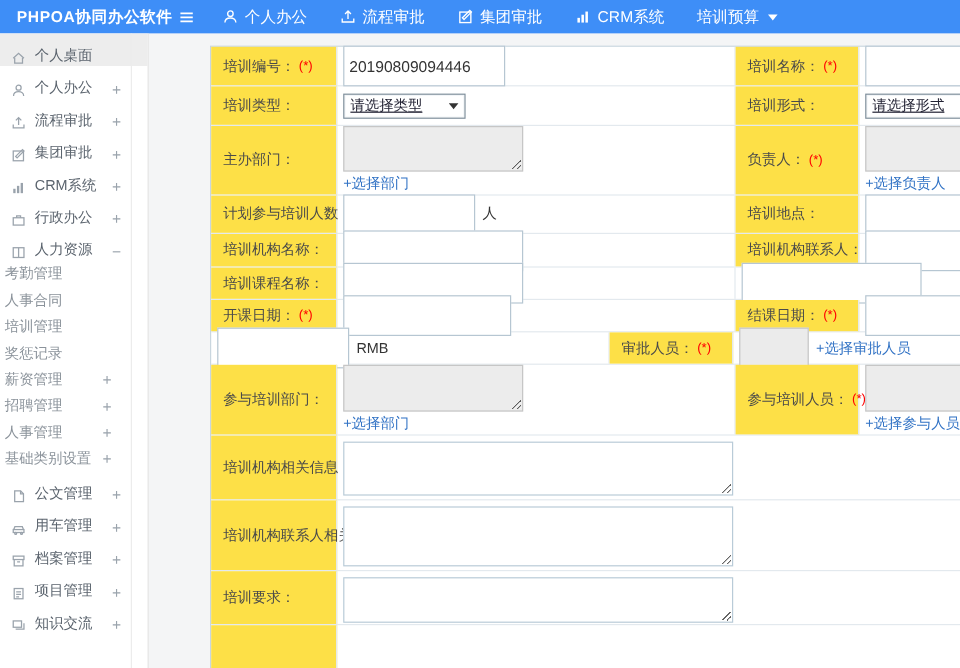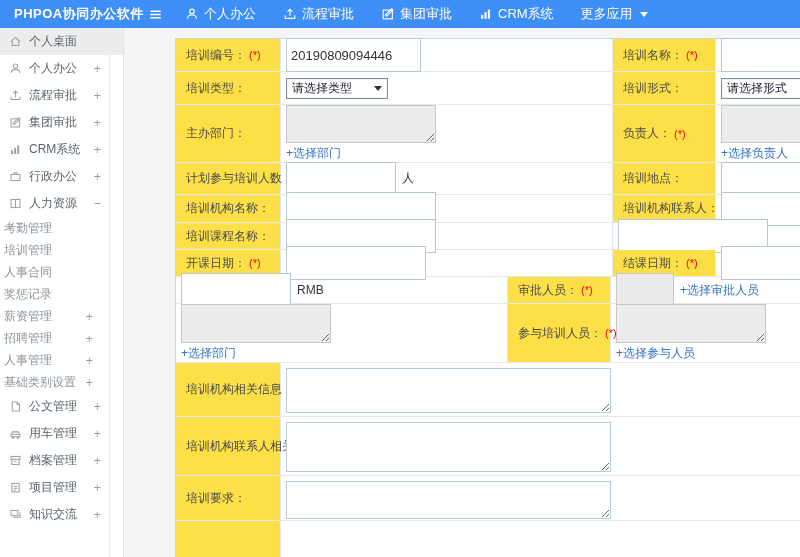--- a/index.html
+++ b/index.html
@@ -15,21 +15,21 @@
   .tnav-item { display:flex; align-items:center; gap:5px; cursor:pointer; }
   .icon { display:inline-flex; line-height:0; }
   .icon svg { stroke:currentColor; fill:none; stroke-width:1.3; }
   .icon.fillico svg { fill:currentColor; stroke:none; }
   .caret-down { width:0; height:0; border-left:4px solid transparent; border-right:4px solid transparent; border-top:5px solid #fff; margin-left:2px; }
 
   
   .app { display:flex; height:529px; }
   .sidebar { width:124px; background:#fff; border-right:1px solid #e2e2e2; position:relative; flex:none; }
   .sidebar:after { content:""; position:absolute; top:0; right:13px; bottom:0; width:1px; background:#ececec; }
-  .side-item { height:27px; display:flex; align-items:center; padding-left:9px; font-size:12px; color:#5b646e; position:relative; cursor:pointer; }
+  .side-item { height:27px; display:flex; align-items:flex-end; padding-left:9px; font-size:12px; color:#5b646e; position:relative; cursor:pointer; }
   .side-item .icon { color:#9aa3ac; margin-right:7px; }
   .side-item.active { background:#ededed; }
   .expand { position:absolute; right:22px; color:#9aa3ac; font-size:13px; font-weight:400; }
   .sub-item { height:22px; display:flex; align-items:center; padding-left:4px; font-size:12px; color:#8b939b; position:relative; cursor:pointer; }
   .sub-item .expand { right:30px; }
 
   .main { flex:1; background:#f4f5f6; padding:10px 0 0 33px; position:relative; overflow:hidden; }
   .page-title { display:flex; align-items:center; gap:5px; margin-bottom:9px; }
   .page-title .txt-title { font-size:14px; font-weight:bold; color:#254e77; }
 
@@ -50,21 +50,21 @@
   .w135{width:135px;} .w150{width:150px;} .w110{width:110px;} .w140{width:140px;}
   input.small-dis { width:58px; height:19px; background:#ebebeb; border:1px solid #c6c6c6; margin-right:6px; }
   .suffix { font-size:12px; color:#333; margin-left:6px; }
   textarea { font-family:inherit; resize:both; }
   .grayarea { width:150px; height:44px; background:#ececec; border:1px solid #c6c6c6; }
   .bigarea { width:325px; border:1px solid #b9cbd8; background:#fff; }
   .h45{height:45px;} .h50{height:50px;} .h38{height:38px;}
   a.lnk { font-size:12px; color:#3273c5; text-decoration:none; white-space:nowrap; cursor:pointer; }
   .under-link { margin-top:2px; }
 
-  .sel { display:inline-flex; align-items:center; gap:22px; height:21px; border:1px solid #7f8f9c; background:#fff; padding:0 5px; font-size:12px; color:#223; cursor:pointer; box-shadow:inset 0 0 0 1px #f2f5f8; }
+  .sel { display:inline-flex; align-items:center; gap:22px; height:21px; border:1px solid #7f8f9c; background:#fff; padding:0 5px; font-size:12px; color:#223; cursor:pointer; box-shadow:inset 0 0 0 1px #f2f5f8;text-decoration:underline; }
   .sel-caret { width:0; height:0; border-left:4px solid transparent; border-right:4px solid transparent; border-top:5px solid #333; }
 
   
   .rh33{height:33px;} .rh32{height:32px;} .rh58{height:58px;} .rh28{height:28px;}
   .rh27{height:27px;} .rh59{height:59px;} .rh54{height:54px;} .rh45{height:45px;} .rh40{height:40px;}
 </style>
 </head>
 <body>
 
 <div class="stage">
@@ -110,21 +110,21 @@
         <span class="icon fillico">
           <svg width="14" height="14" viewBox="0 0 16 16">
               <rect x="2.5" y="9" width="2.4" height="4.5"></rect>
               <rect x="6.3" y="6" width="2.4" height="7.5"></rect>
               <rect x="10.1" y="3" width="2.4" height="10.5"></rect>
             </svg>
         </span>
         <span>CRM系统</span>
       </div>
       <div class="tnav-item">
-        <span>更多应用</span>
+        <span>培训预算</span>
         <span class="caret-down"></span>
       </div>
     </div>
   </div>
 
   <div class="app">
 
     <div class="sidebar">
       <div class="side-item active">
         <span class="icon">
@@ -194,24 +194,24 @@
             </svg>
           </span>
         <span>人力资源</span>
         <span class="expand">−</span>
       </div>
 
       <div class="sub-item">
           <span>考勤管理</span>
         </div>
       <div class="sub-item">
+          <span>人事合同</span>
+        </div>
+      <div class="sub-item">
           <span>培训管理</span>
-        </div>
-      <div class="sub-item">
-          <span>人事合同</span>
         </div>
       <div class="sub-item">
           <span>奖惩记录</span>
         </div>
       <div class="sub-item">
           <span>薪资管理</span>
           <span class="expand">+</span>
         </div>
       <div class="sub-item">
           <span>招聘管理</span>
@@ -411,20 +411,23 @@
               <span class="lbl">审批人员：</span>
               <span class="req">(*)</span>
             </div>
           <div class="fcell last">
               <input class="txt small-dis" value="" style="">
               <a class="lnk">+选择审批人员</a>
             </div>
         </div>
 
         <div class="frow rh59">
+          <div class="lcell">
+              <span class="lbl">参与培训部门：</span>
+            </div>
           <div class="fcell col">
             <textarea class="grayarea" style=""></textarea>
             <a class="lnk under-link">+选择部门</a>
           </div>
           <div class="lcell r">
               <span class="lbl">参与培训人员：</span>
               <span class="req">(*)</span>
             </div>
           <div class="fcell last col">
             <textarea class="grayarea" style=""></textarea>

